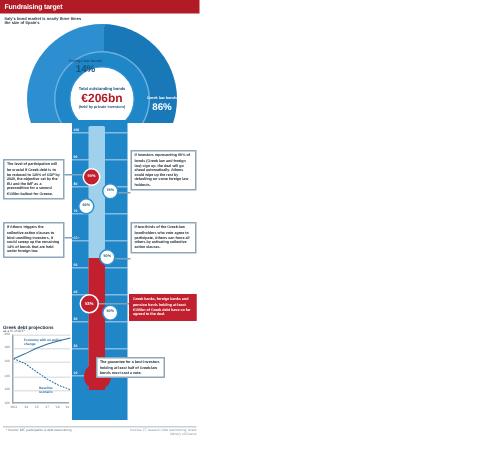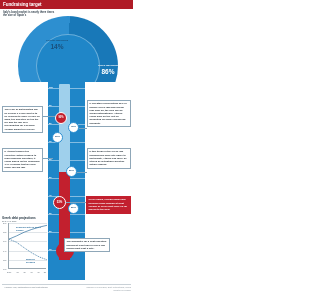--- a/index.html
+++ b/index.html
@@ -148,20 +148,25 @@
 <div class="page">
 
   <div class="hdr">
     <div class="hdr-title">Fundraising target</div>
   </div>
   <div class="subhead">Italy's bond market is nearly three times the size of Spain's</div>
 
   <div class="donut-wrap">
     <div class="donut"></div>
     <div class="donut-inner"></div>
+    <div class="donut-core">
+      <div class="core-l1">Total outstanding bonds</div>
+      <div class="core-big">€206bn</div>
+      <div class="core-l3">(held by private investors)</div>
+    </div>
     <div class="seg-a">
       <div class="lbl">Foreign law bonds</div>
       <div class="val">14%</div>
     </div>
     <div class="seg-b">
       <div class="lbl">Greek law bonds</div>
       <div class="val">86%</div>
     </div>
   </div>
 

